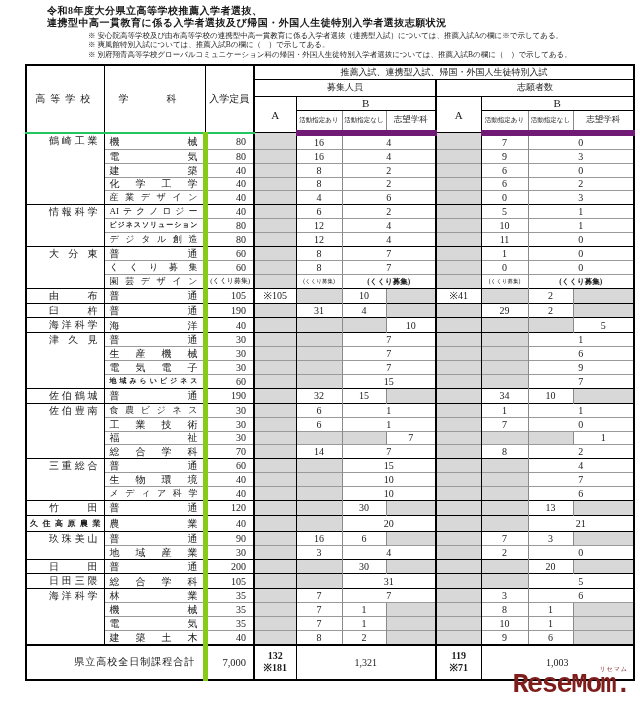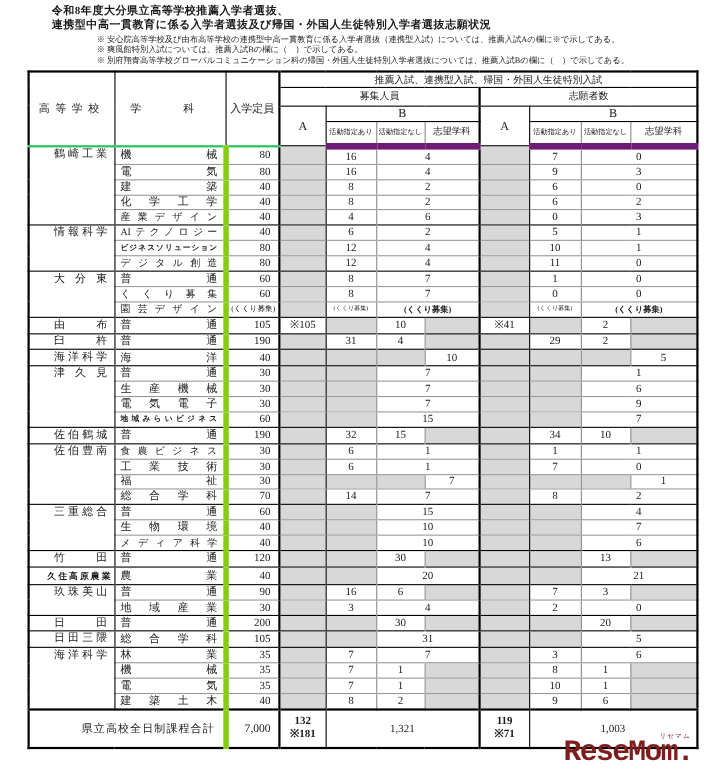--- a/index.html
+++ b/index.html
@@ -25,21 +25,21 @@
   th.sub{font-size:6.5px;color:#111;}
   th.subw{font-size:8.5px;}
   .c3{border-left:2px solid #000;}
   .c7{border-left:2px solid #000;}
   .c4,.c8{border-left:1px solid #000;}
   .c5,.c6,.c9,.c10{border-left:1px solid #8a8a8a;}
   tbody td{height:12.9px;font-size:10px;line-height:11px;text-align:center;border-top:1px solid #9a9a9a;}
   tbody tr.grp td{border-top:1px solid #000;}
   td.school{text-align:justify;text-align-last:justify;vertical-align:top;
             padding:1px 6px 0 22px;border-right:1px solid #000;font-size:10px;}
-  td.school.sm{font-size:8px;padding:2px 3px 0 16px;}
+  td.school.sm{font-size:8px;padding:2px 3px 0 3px;}
   td.dept{text-align:justify;text-align-last:justify;padding:0 5px;border-left:1px solid #000;}
   td.dept.md{font-size:9px;}
   td.dept.sm{font-size:7px;}
   td.cap{text-align:right;padding-right:7px;border-left:5px solid #84cc16;}
   td.cap.xs{font-size:7px;text-align:center;padding:0;}
   td.gray{background:#d8d8d8;}
   td.sm{font-size:7.5px;font-weight:bold;}
   td.xs{font-size:5.5px;}
   tfoot td{border-top:2px solid #000;height:33px;font-size:10px;text-align:center;}
   tfoot td.tlabel{font-size:10px;letter-spacing:1px;padding-left:40px;}

